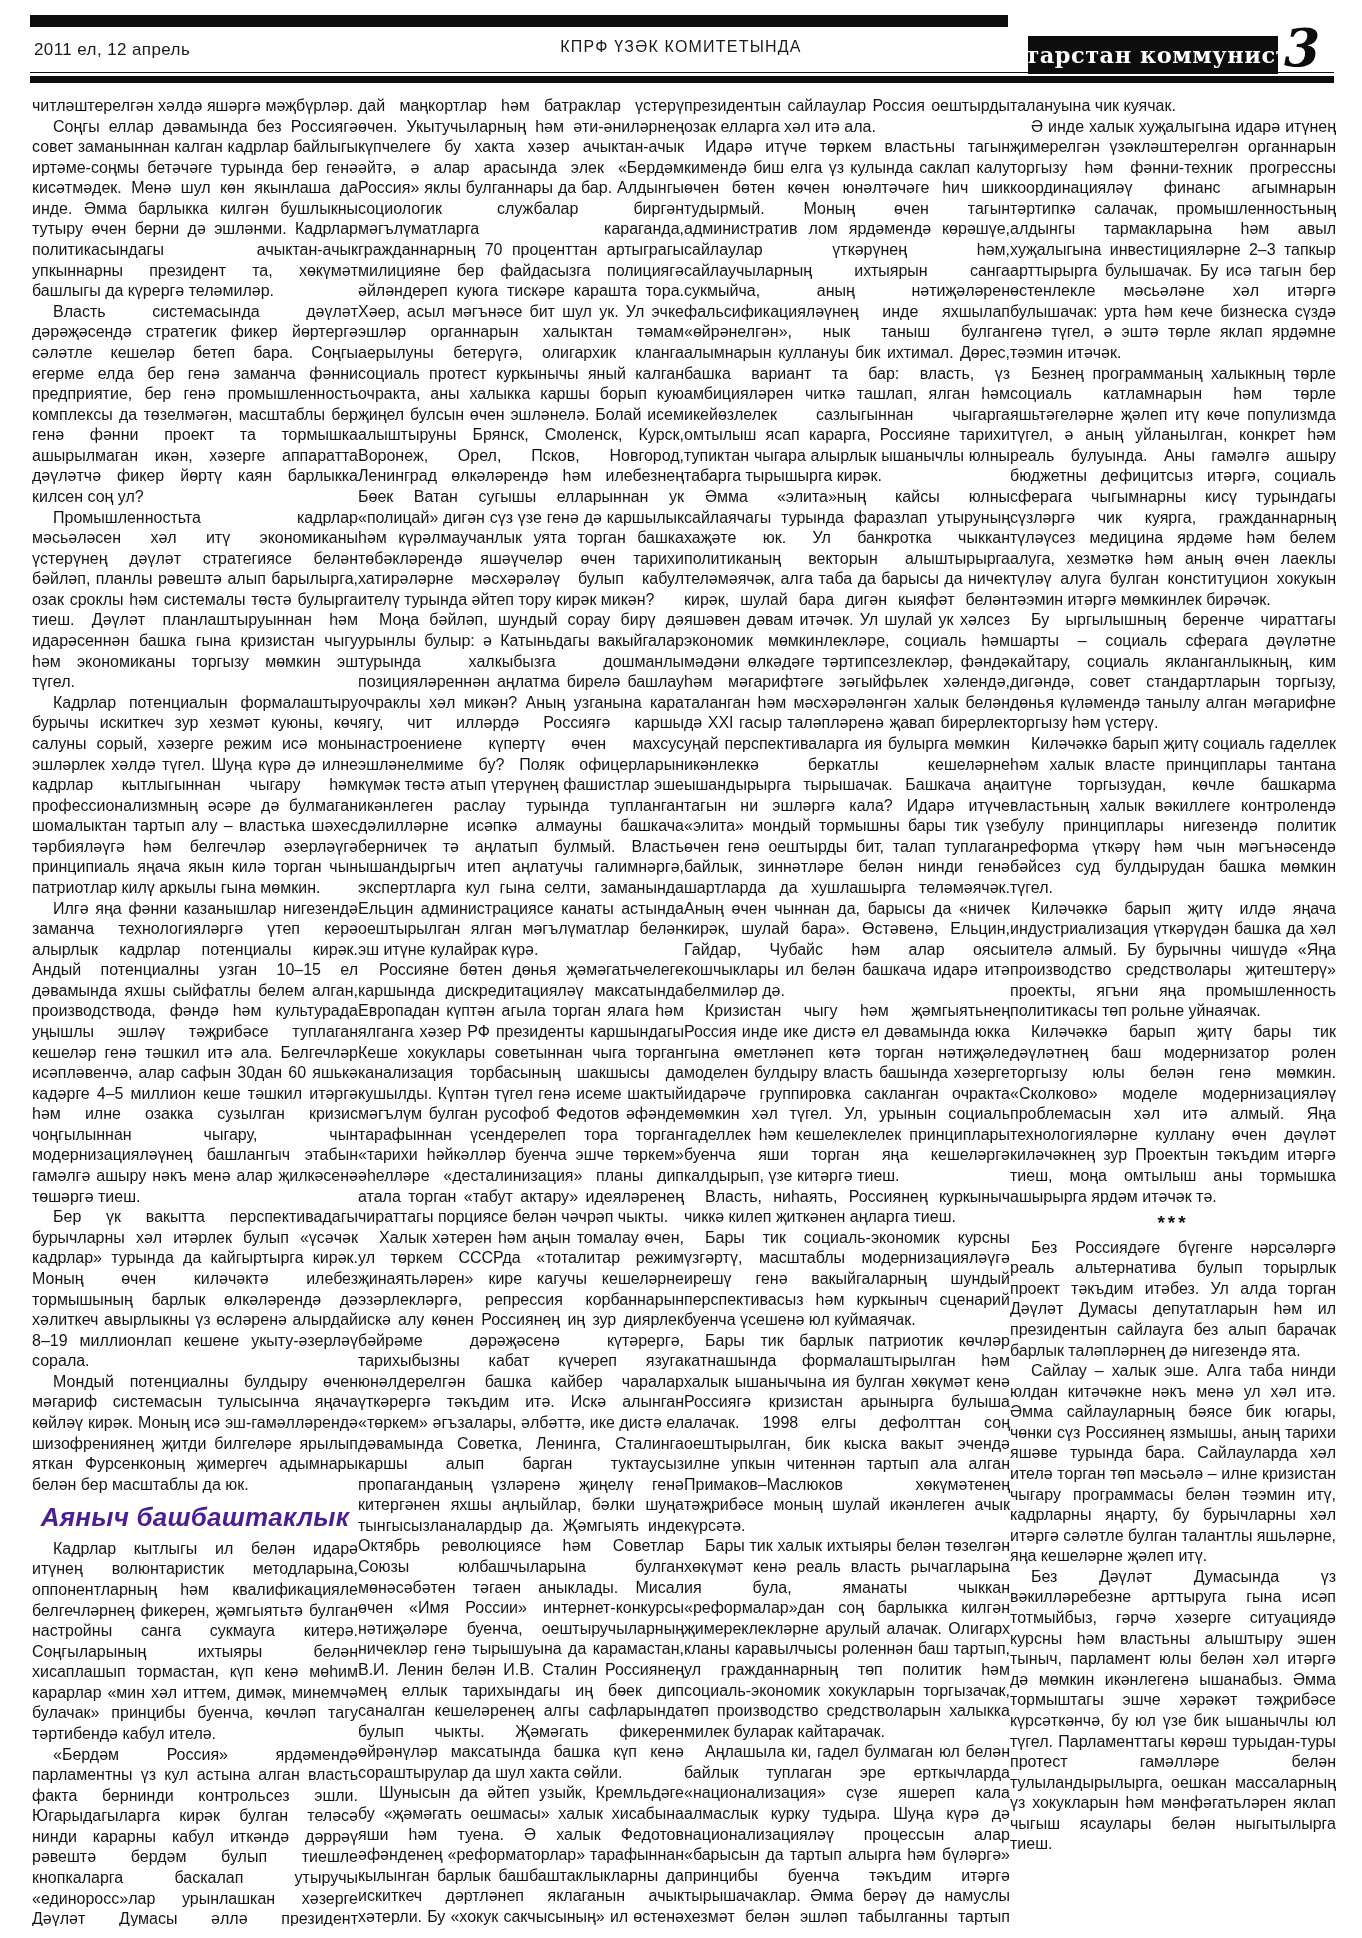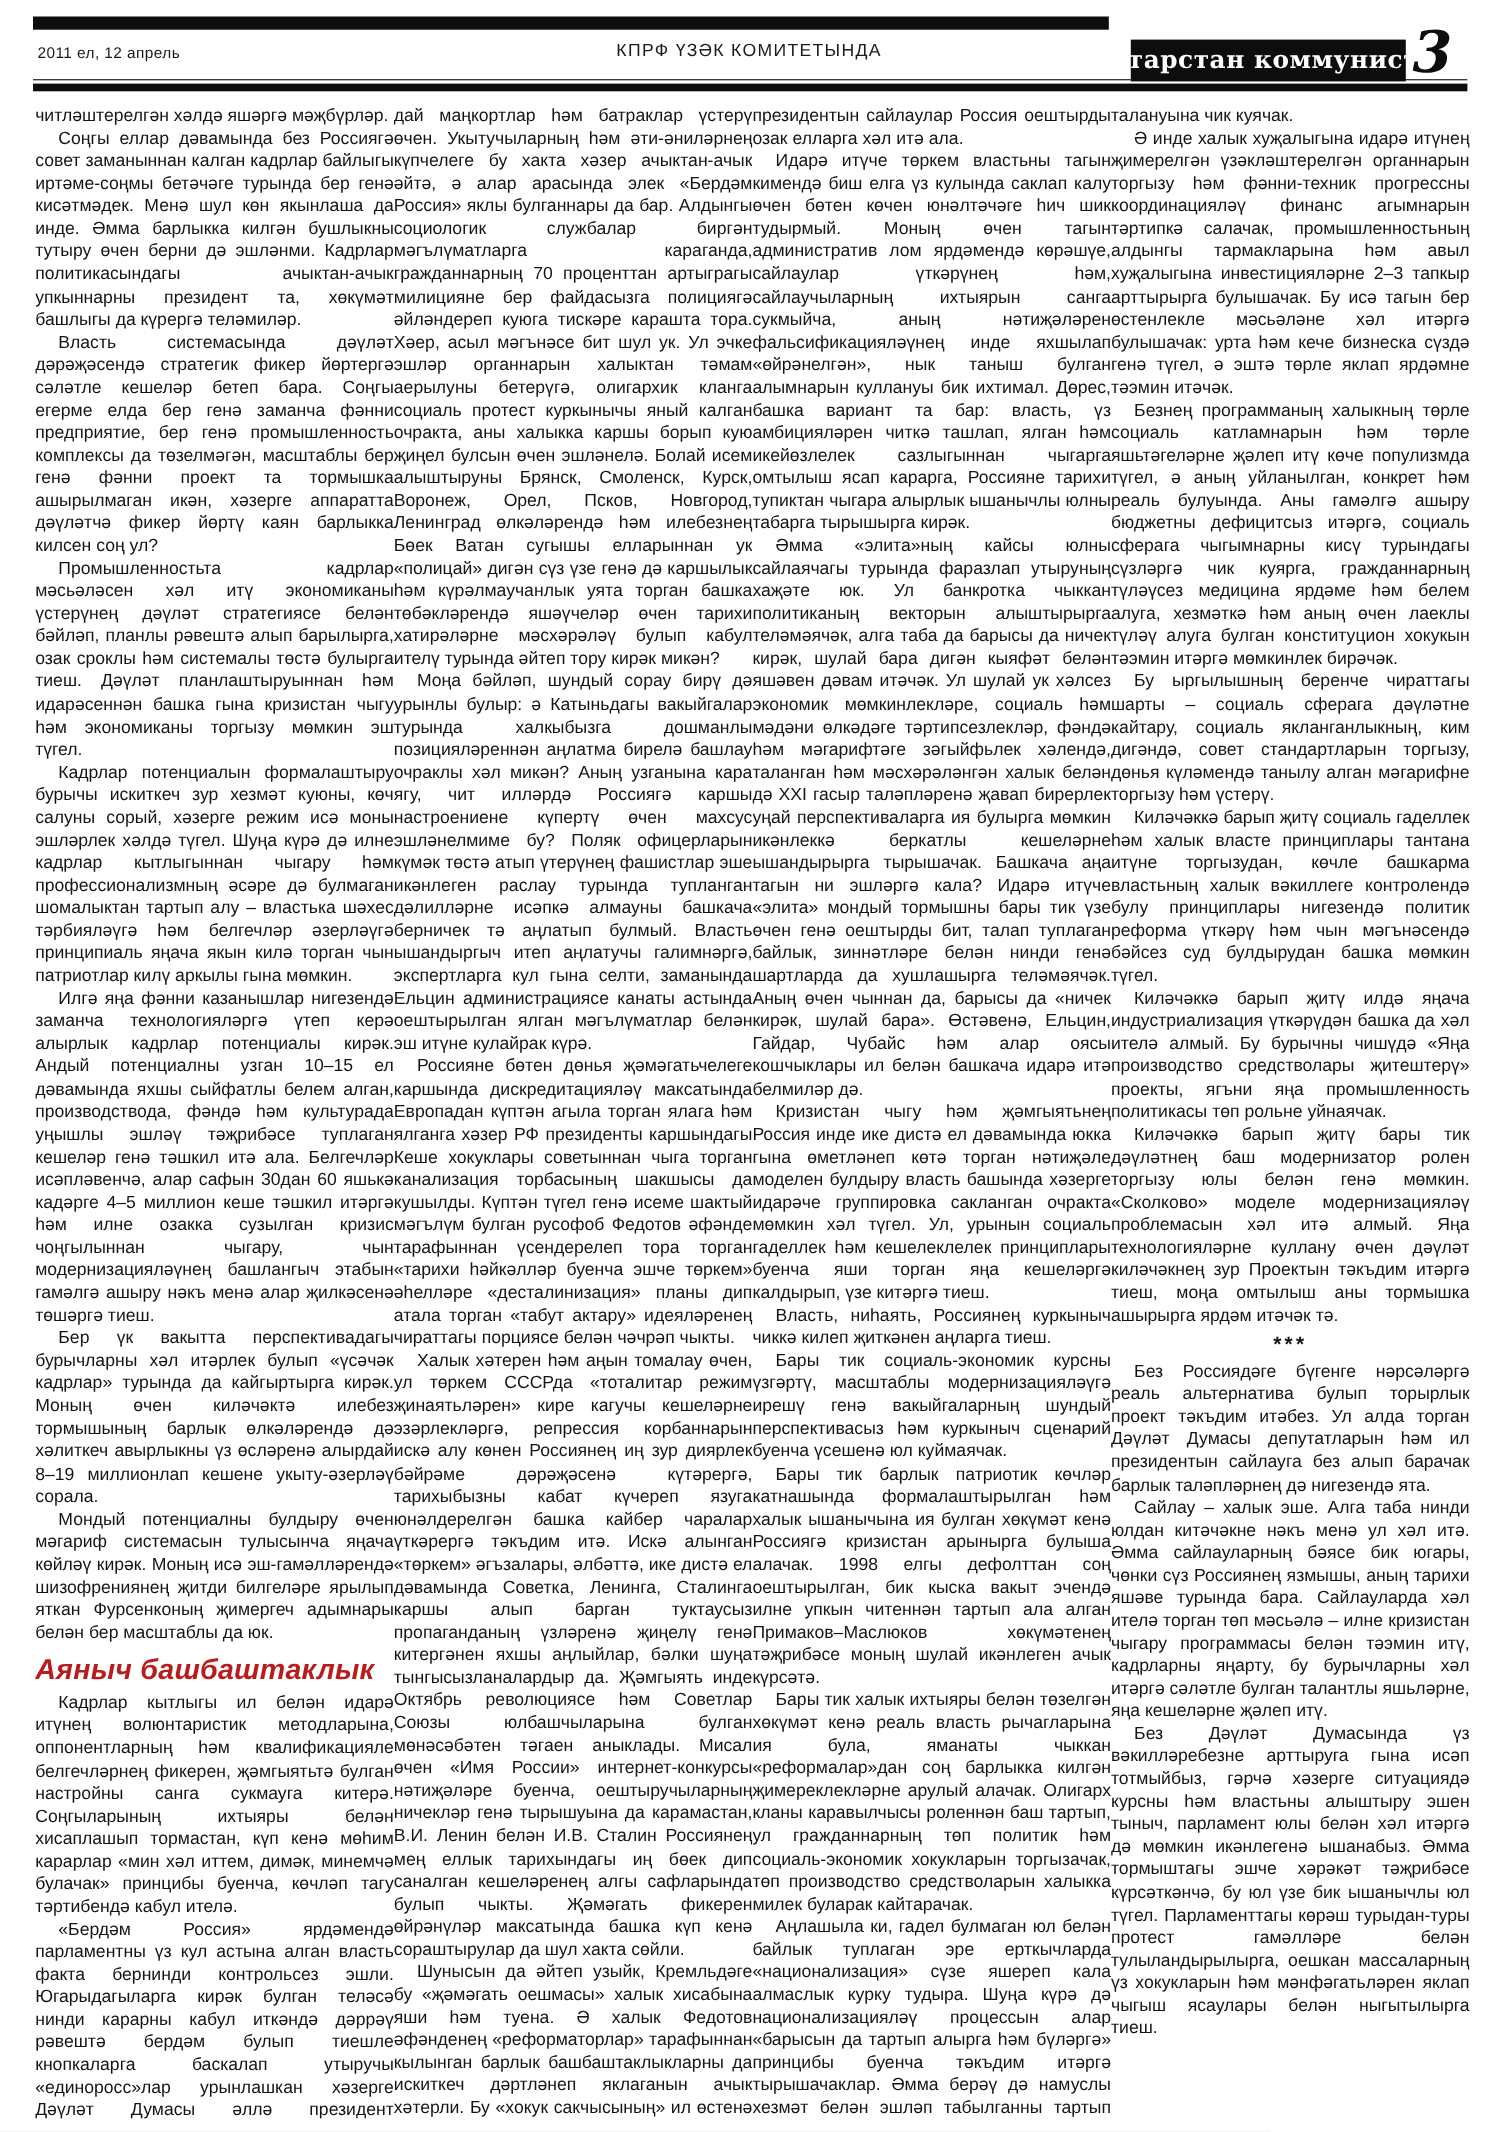--- a/index.html
+++ b/index.html
@@ -11,21 +11,21 @@
     font-family:"Liberation Sans","DejaVu Sans",sans-serif;
     color:#111;
     overflow:hidden;
   }
   
   #top-partial-bar{
     position:absolute;left:30px;top:15px;width:978px;height:12px;background:#0d0d0d;
   }
   #hdr-date{
     position:absolute;left:34px;top:40px;
-    font-size:14px;color:#1a1a1a;letter-spacing:.4px;
+    font-size:17px;color:#1a1a1a;letter-spacing:.4px;
   }
   #hdr-rubric{
     position:absolute;left:0;right:0;top:38px;
     text-align:center;font-size:16px;color:#1a1a1a;letter-spacing:1.2px;
   }
   #nameplate{
     position:absolute;left:1028px;top:36px;width:250px;height:38px;
     background:#0d0d0d;color:#fff;
     font-family:"DejaVu Serif","Liberation Serif",serif;
     font-weight:bold;font-size:22.5px;
@@ -57,22 +57,22 @@
     font-size:16px;
     line-height:1.287;
     color:#141414;
   }
   .col p{margin:0;text-indent:21px;}
   .col p.cont{text-indent:0;}
   .col h2{
     margin:6px 0 4px 0;
     font-size:26px;
     font-weight:bold;font-style:italic;
-    text-align:left;text-indent:0;
-    letter-spacing:.2px;color:#b91c1c;
+    text-align:center;text-indent:0;
+    letter-spacing:.2px;color:#4c1d95;
   }
   .col .sep{
     text-align:center;font-weight:bold;font-size:19px;
     letter-spacing:3px;margin:4px 0 2px 0;text-indent:0;
   }
 </style>
 </head>
 <body>
 
 <div id="page">

